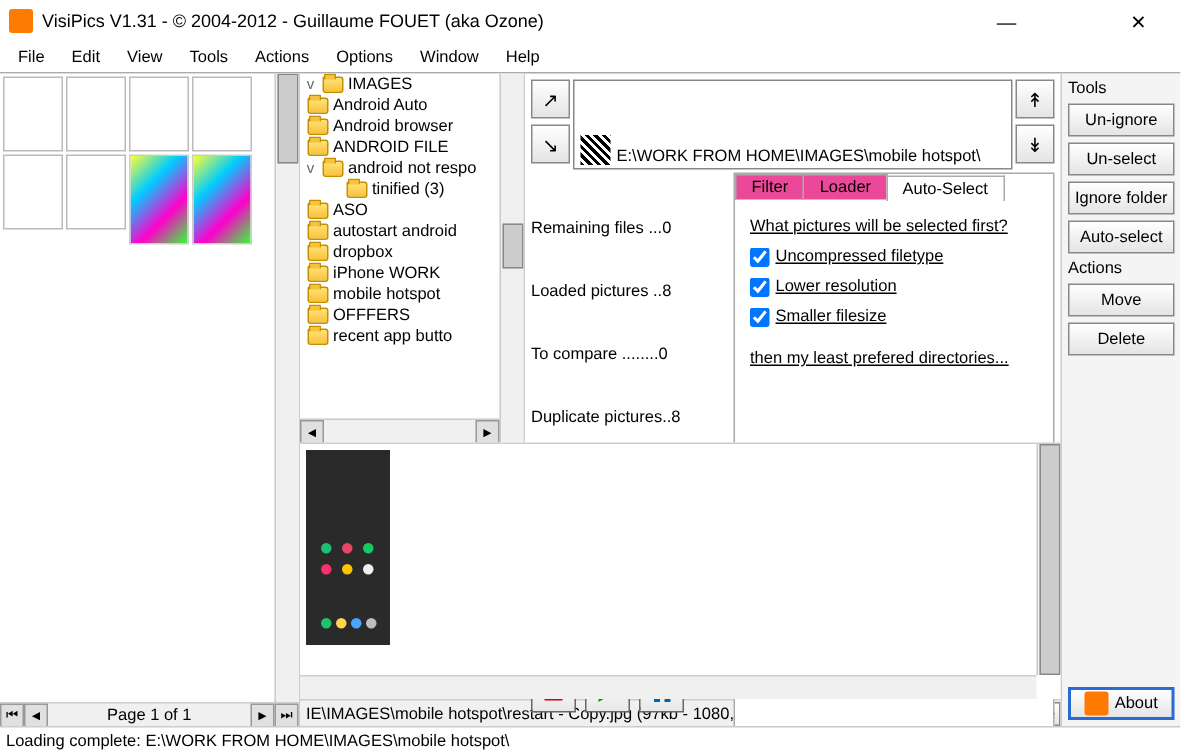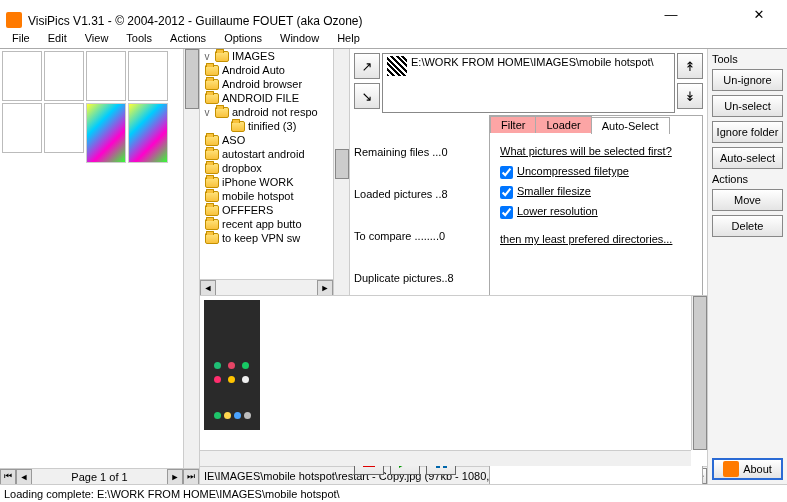--- a/index.html
+++ b/index.html
@@ -1,18 +1,18 @@
 <!DOCTYPE html>
 <html><head>
 <meta charset="utf-8">
 <style>
 * { box-sizing: border-box; margin: 0; padding: 0; font-family: "Segoe UI", Tahoma, sans-serif; font-size: 11px; }
 body { width: 787px; height: 502px; background: #fff; overflow: hidden; position: relative; display: flex; flex-direction: column; }
 
-.titlebar { height: 28px; display: flex; align-items: flex-end; padding: 0 6px; color: #000; }
+.titlebar { height: 28px; display: flex; align-items: center; padding: 0 6px; color: #000; }
 .titlebar .icon { width: 16px; height: 16px; background: #ff7a00; margin-right: 6px; border-radius: 2px; }
 .titlebar .title { flex: 1; font-size: 12px; }
 .titlebar .winbtn { width: 44px; height: 28px; display: flex; align-items: center; justify-content: center; font-size: 13px; font-family: "Segoe MDL2 Assets", sans-serif; }
 .winbtn.min::before { content: "—"; }
 .winbtn.close::before { content: "✕"; }
 
 .menubar { height: 20px; display: flex; align-items: center; padding-left: 4px; gap: 2px; }
 .menubar span { padding: 2px 8px; cursor: default; }
 
 .content { flex: 1; display: flex; border-top: 1px solid #aaa; overflow: hidden; }
@@ -41,30 +41,30 @@
 .tree li { white-space: nowrap; padding: 1px 0 1px 2px; display: flex; align-items: center; }
 .tree .toggle { width: 10px; display: inline-block; text-align: center; color: #666; font-size: 10px; }
 .tree .folder { display: inline-block; width: 14px; height: 11px; background: linear-gradient(#ffe27a, #f9c23c); border-radius: 1px 2px 2px 2px; border: 1px solid #c49000; margin: 0 3px; position: relative; }
 .tree .folder::before { content: ""; position: absolute; top: -3px; left: 0; width: 6px; height: 3px; background: #f9c23c; border: 1px solid #c49000; border-bottom: none; border-radius: 1px 1px 0 0; }
 .tree li.depth1 { }
 .tree li.depth2 { padding-left: 28px; }
 
 .controls { flex: 1; display: flex; flex-direction: column; padding: 4px; gap: 4px; position: relative; }
 .pathrow { display: flex; gap: 2px; align-items: flex-start; }
 .sqbtn { width: 26px; height: 26px; background: linear-gradient(#fff,#e4e4e4); border: 1px solid #888; display: flex; align-items: center; justify-content: center; font-size: 13px; }
-.pathbox { flex: 1; height: 60px; border: 1px solid #888; background: #fff; padding: 2px 4px; display: flex; align-items: flex-start; gap: 4px; }
+.pathbox { flex: 1; height: 60px; border: 1px solid #888; background: #fff; padding: 2px 4px; display: flex; align-items: flex-end; gap: 4px; }
 .pathbox .drvicon { width: 20px; height: 20px; background: repeating-linear-gradient(45deg,#000,#000 2px,#fff 2px,#fff 4px); flex-shrink: 0; }
 .pathbox .pathtext { flex: 1; white-space: nowrap; }
 
 .statsrow { display: flex; }
 .stats { font-size: 11px; line-height: 14px; white-space: pre; flex: 0 0 135px; }
 
 .tabs { flex: 1; border: 1px solid #aaa; background: #fff; margin-top: -2px; }
 .tabhdr { display: flex; }
-.tab { padding: 2px 10px; border: 1px solid #aaa; border-bottom: none; background: #fca5a5; margin-right: -1px; font-size: 11px; }
+.tab { padding: 2px 10px; border: 1px solid #aaa; border-bottom: none; background: #ec4899; margin-right: -1px; font-size: 11px; }
 .tab.active { background: #fff; position: relative; top: 1px; }
 .tabbody { padding: 8px 10px; font-size: 11px; line-height: 20px; text-decoration: underline; }
 .tabbody label { display: block; }
 .tabbody input[type=checkbox] { margin-right: 4px; vertical-align: middle; }
 
 .timer { font-size: 11px; text-align: center; font-family: monospace; margin-left: 30px; }
 .progress { height: 18px; border: 1px solid #888; background: #f0f0f0; margin: 2px 0; }
 .playrow { display: flex; gap: 6px; }
 .playbtn { width: 30px; height: 28px; background: linear-gradient(#fff,#e8e8e8); border: 1px solid #666; display: flex; align-items: center; justify-content: center; }
 .stop-sq { width: 12px; height: 12px; background: #d00; }
@@ -205,24 +205,20 @@
               <span class="folder"></span>
               <span>mobile hotspot</span>
             </li>
           <li class="depth1">
               <span class="folder"></span>
               <span>OFFFERS</span>
             </li>
           <li class="depth1">
               <span class="folder"></span>
               <span>recent app butto</span>
-            </li>
-          <li class="depth1">
-              <span class="folder"></span>
-              <span>to keep VPN sw</span>
             </li>
         </ul>
         <div class="scroll-v">
             <div class="thumb-scroll"></div>
           </div>
         <div class="tree-h">
           <div class="scroll-btn">◄</div>
             <div style="flex:1"></div>
             <div class="scroll-btn">►</div>
         </div>
@@ -262,22 +258,22 @@
 
           <div class="tabs">
             <div class="tabhdr">
               <div class="tab">Filter</div>
               <div class="tab">Loader</div>
               <div class="tab active">Auto-Select</div>
             </div>
             <div class="tabbody">
               <div>What pictures will be selected first?</div>
               <label><input type="checkbox" checked="" style=""><span>Uncompressed filetype</span></label>
+              <label><input type="checkbox" checked="" style=""><span>Lower resolution</span></label>
               <label><input type="checkbox" checked="" style=""><span>Smaller filesize</span></label>
-              <label><input type="checkbox" checked="" style=""><span>Lower resolution</span></label>
               <div style="margin-top:8px">then my least prefered directories...</div>
             </div>
           </div>
         </div>
       </div>
     </div>
 
     <div class="preview">
       <div class="prevph">
         <div class="dot d1"></div><div class="dot d2"></div><div class="dot d3"></div>

